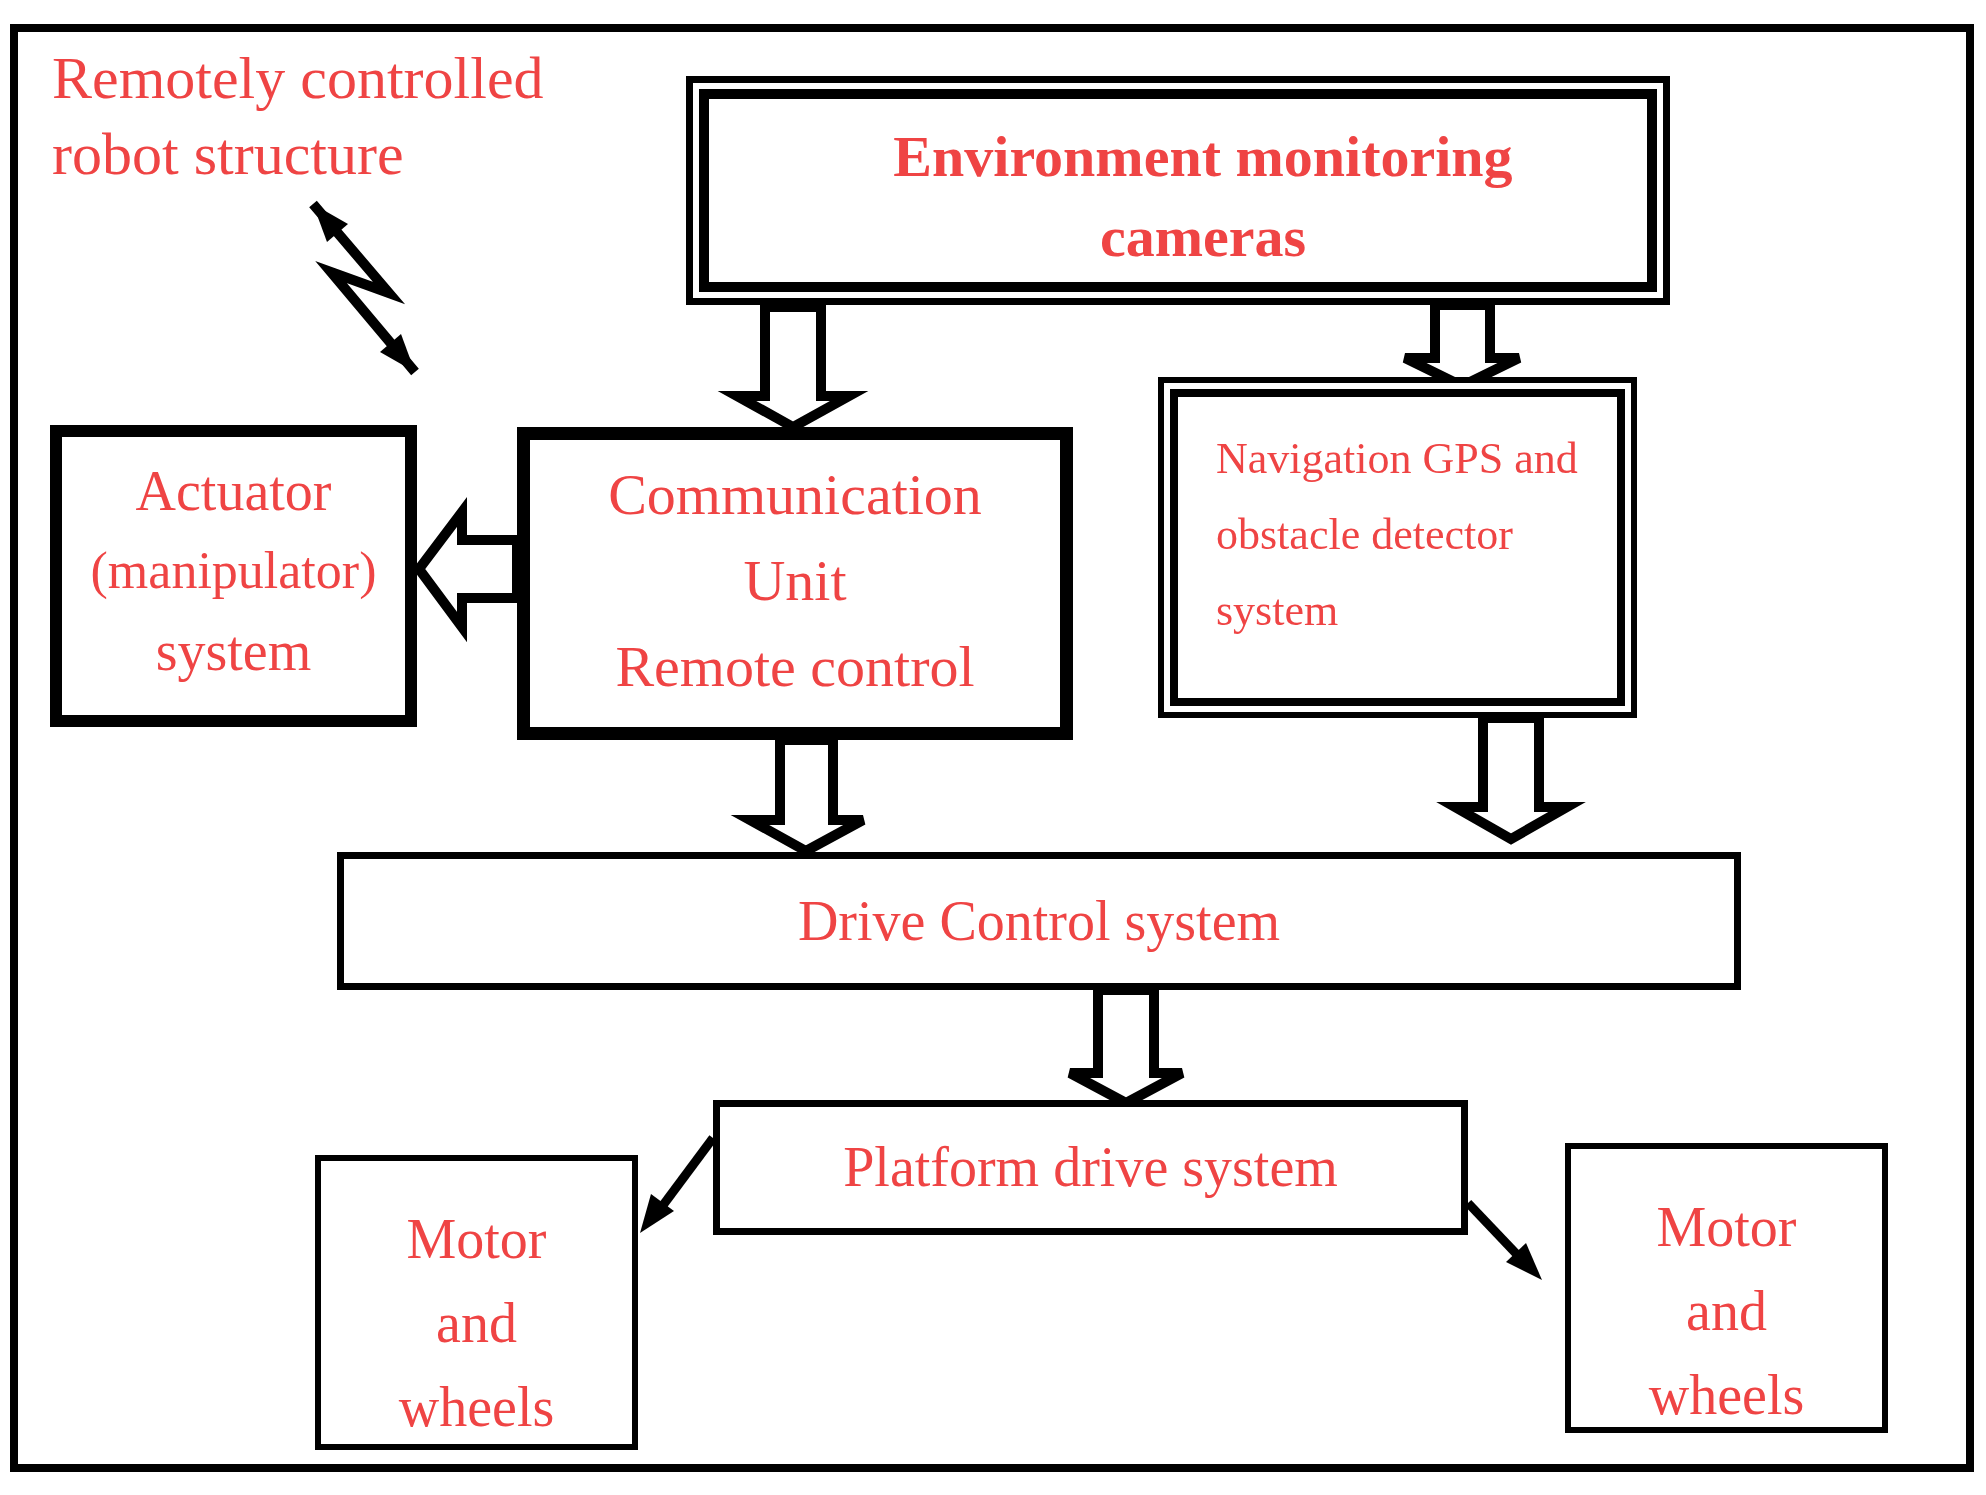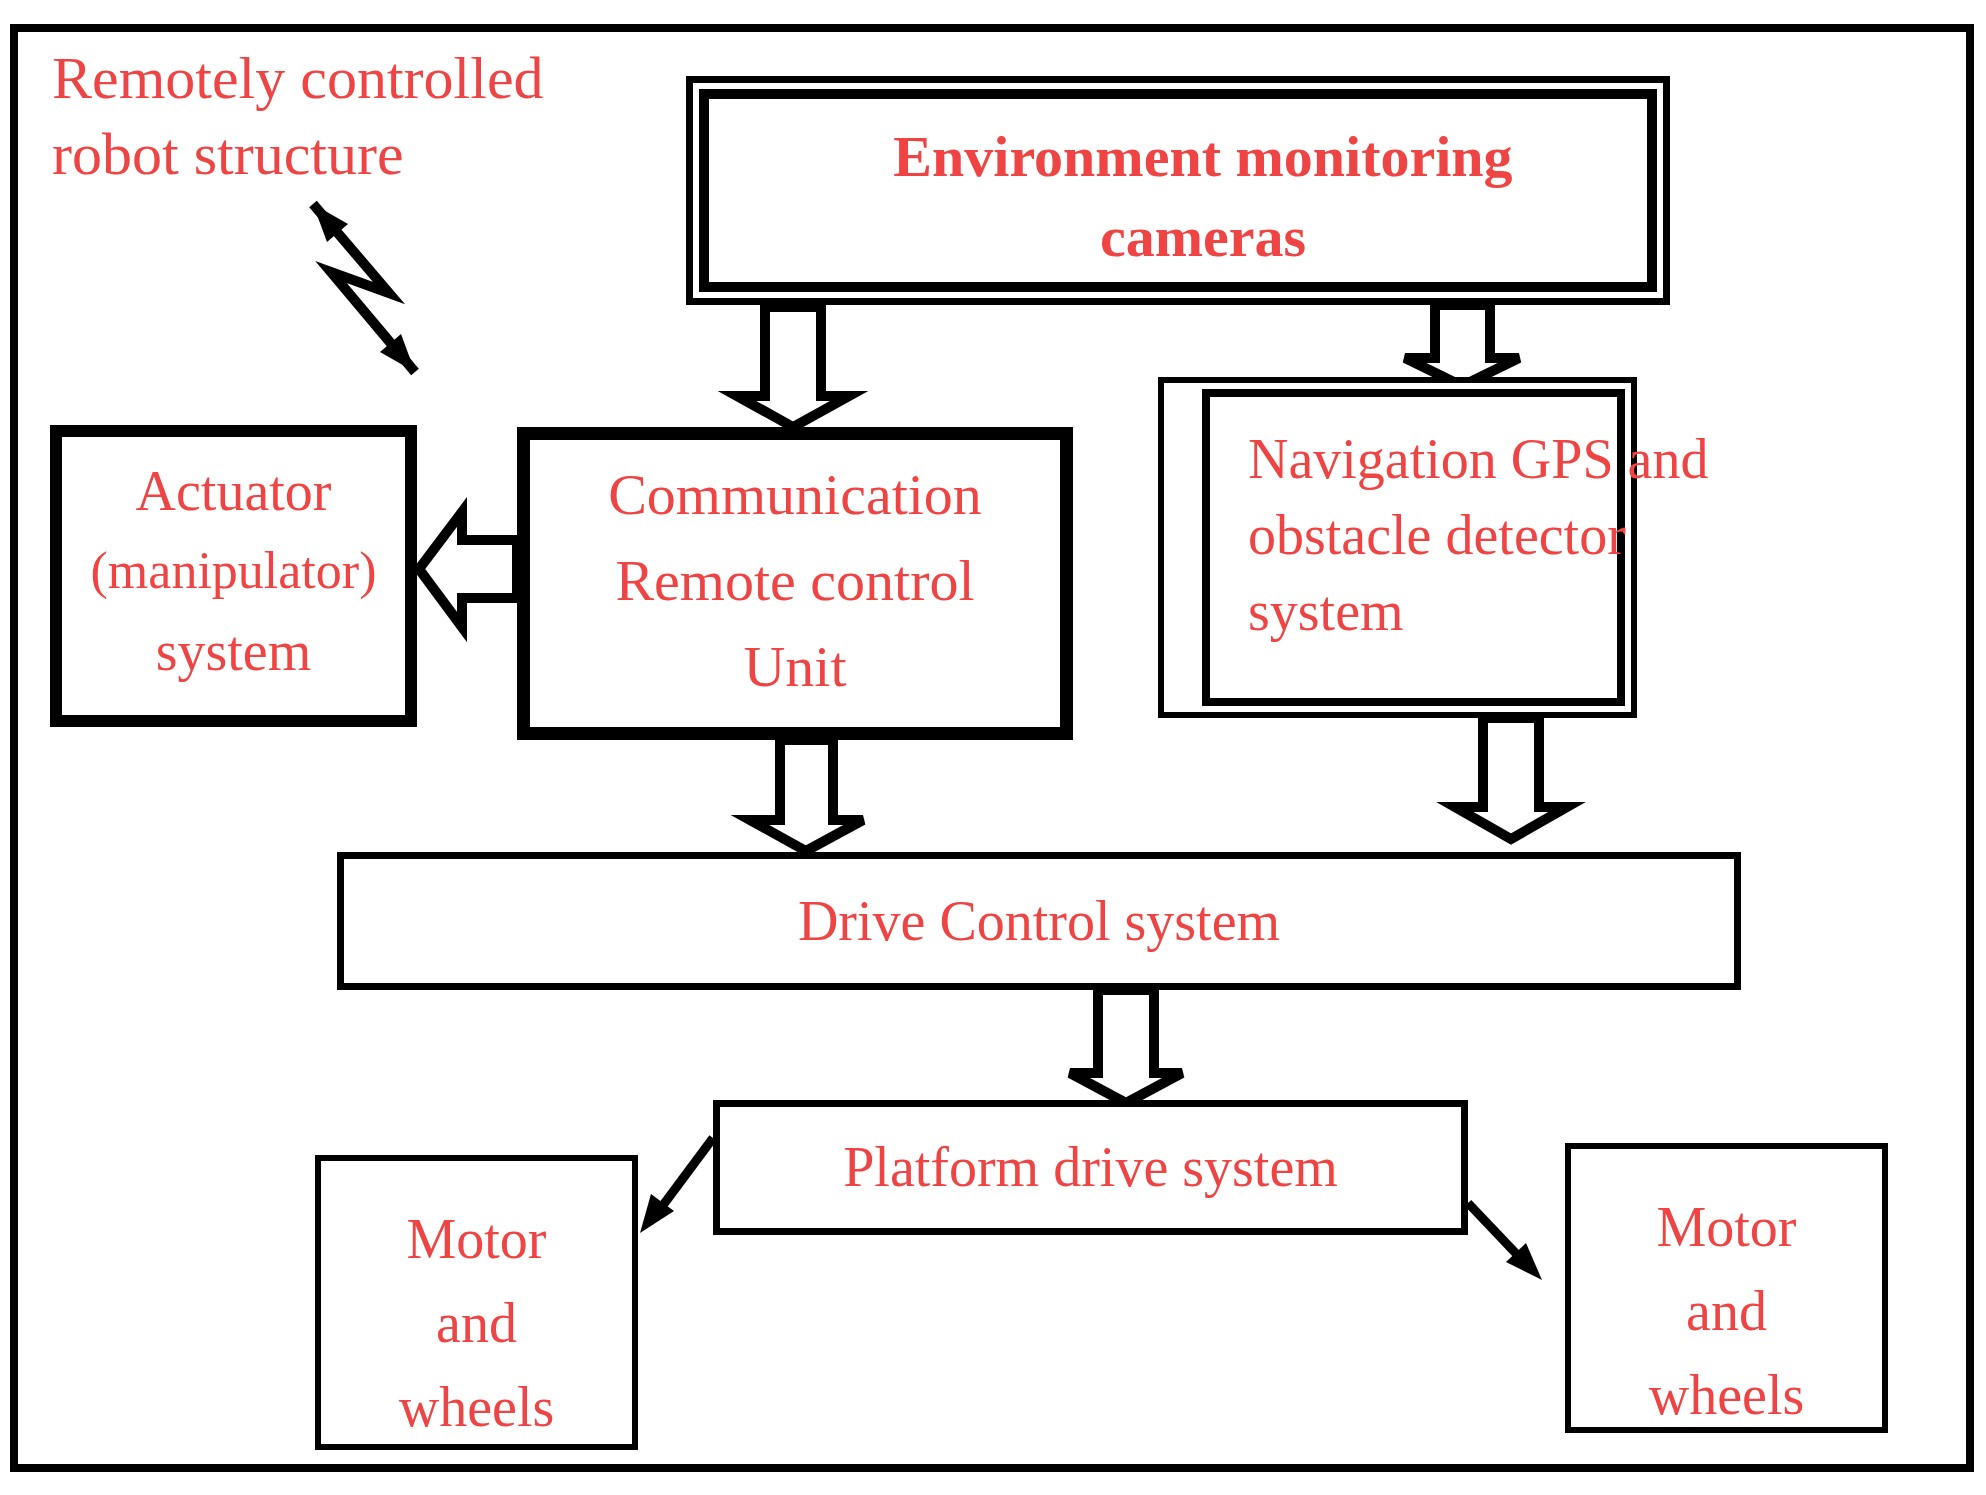--- a/index.html
+++ b/index.html
@@ -47,21 +47,21 @@
     left:517px;top:427px;width:556px;height:313px;border:13px solid #000;
     text-align:center;font-size:58px;line-height:86px;padding-top:12px;
   }
 
   
   #nav-box{left:1158px;top:377px;width:479px;height:341px;border:6px solid #000;}
   #nav-inner{
     position:absolute;left:6px;top:6px;right:6px;bottom:6px;
     border:8px solid #000;box-sizing:border-box;
     padding:24px 0 0 38px;
-    font-size:56px;line-height:76px;margin-left:32px;
+    font-size:44px;line-height:76px;
   }
 
   
   #drive-box{
     left:337px;top:852px;width:1404px;height:138px;border:7px solid #000;
     text-align:center;font-size:56px;line-height:124px;
   }
 
   
   #platform-box{
@@ -132,22 +132,22 @@
   </div>
 
   <div class="box" id="actuator-box">
     <div class="line">Actuator</div>
     <div class="line line2">(manipulator)</div>
     <div class="line">system</div>
   </div>
 
   <div class="box" id="comm-box">
     <div class="line">Communication</div>
+    <div class="line">Unit</div>
     <div class="line">Remote control</div>
-    <div class="line">Unit</div>
   </div>
 
   <div class="box" id="nav-box">
     <div id="nav-inner">
       <div class="line">Navigation GPS and</div>
       <div class="line">obstacle detector</div>
       <div class="line">system</div>
     </div>
   </div>
 

